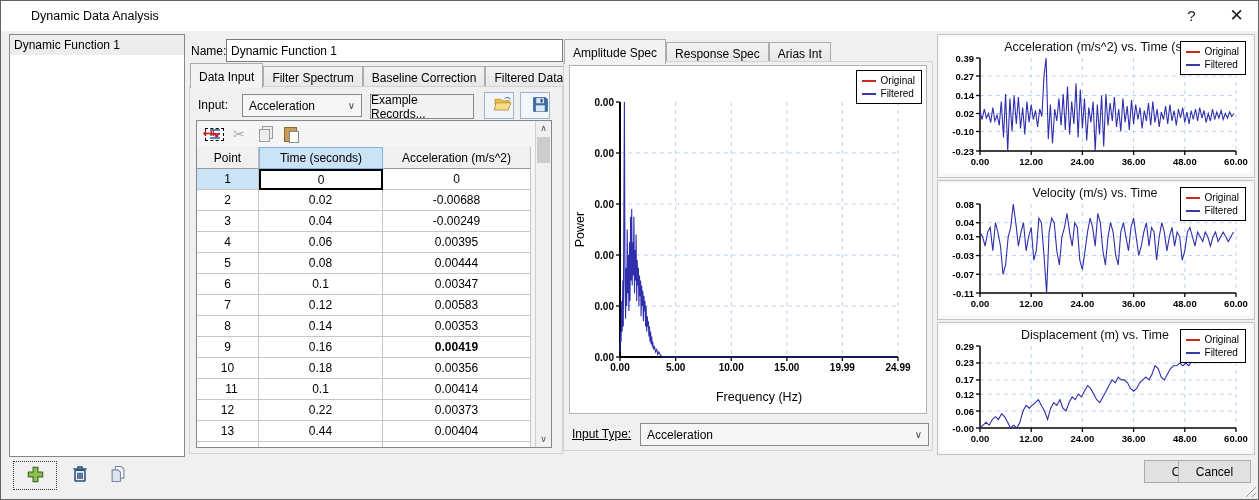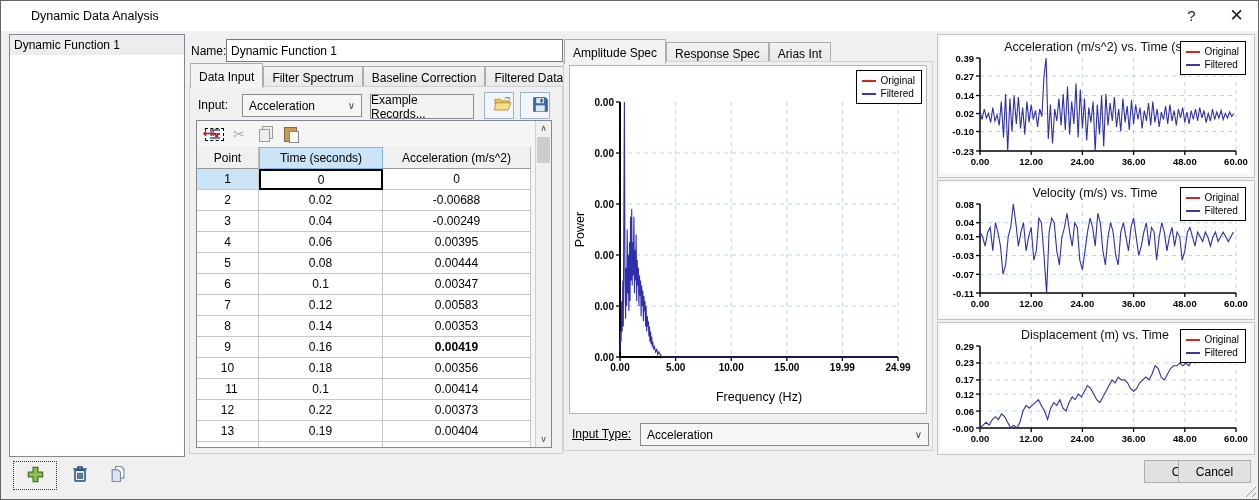--- a/index.html
+++ b/index.html
@@ -273,21 +273,21 @@
             <div class="gcell c-time" style="height: 21px;">0.1</div>
             <div class="gcell c-acc" style="height: 21px;">0.00414</div>
           </div>
           <div class="grid-row" style="top: 279px;">
             <div class="gcell c-point" style="height: 21px;">12</div>
             <div class="gcell c-time" style="height: 21px;">0.22</div>
             <div class="gcell c-acc" style="height: 21px;">0.00373</div>
           </div>
           <div class="grid-row" style="top: 300px;">
             <div class="gcell c-point" style="height: 21px;">13</div>
-            <div class="gcell c-time" style="height: 21px;">0.19</div>
+            <div class="gcell c-time" style="height: 21px;">0.44</div>
             <div class="gcell c-acc" style="height: 21px;">0.00404</div>
           </div>
           <div class="grid-row" style="top: 321px;">
             <div class="gcell c-point" style="height: 21px;">14</div>
             <div class="gcell c-time" style="height: 21px;">0.26</div>
             <div class="gcell c-acc" style="height: 21px;">0.00063</div>
           </div>
         </div>
       <div class="vscroll">
         <span class="vs-arrow vs-up">∧</span>

